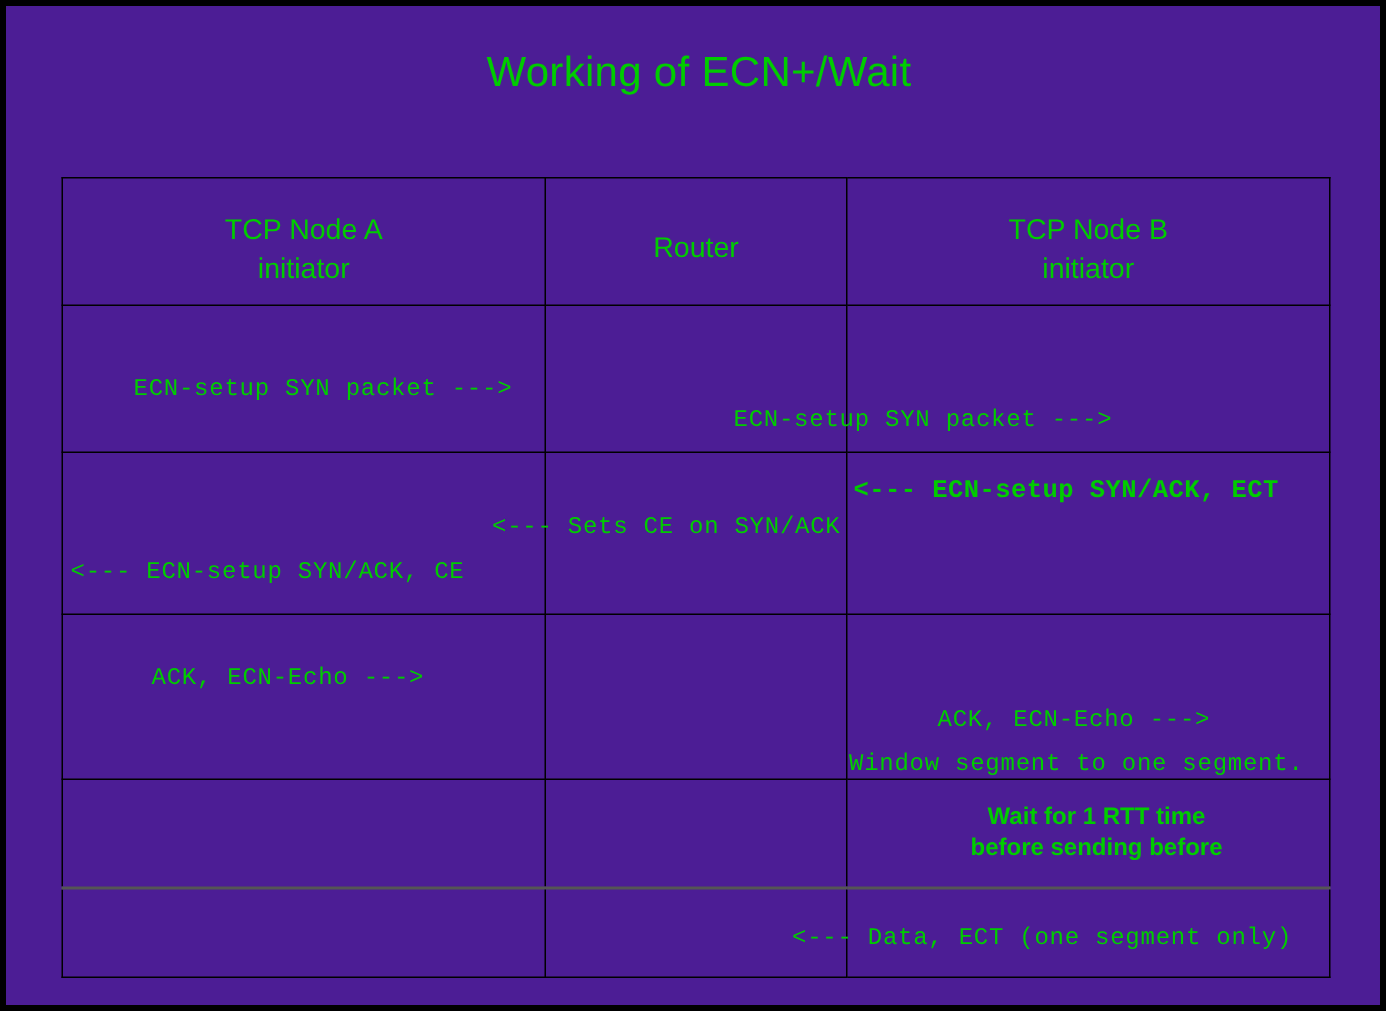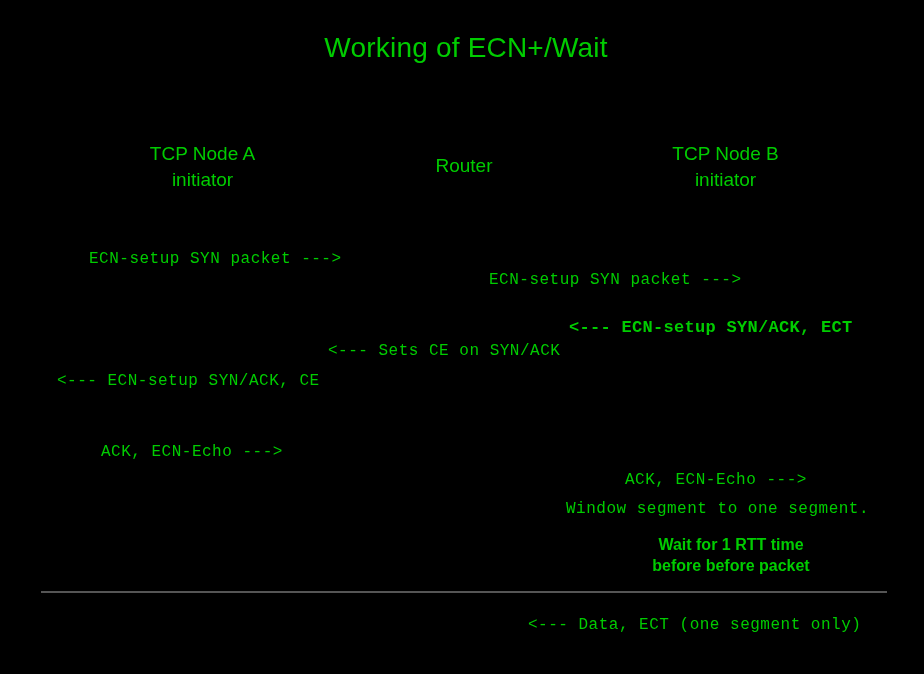--- a/index.html
+++ b/index.html
@@ -10,21 +10,21 @@
   }
   body {
     font-family: "Liberation Sans", sans-serif;
   }
 
   .slide {
     position: relative;
     width: 924px;
     height: 674px;
     box-sizing: border-box;
-    background: #000000;
+    background: #4c1d95;
     border: 4px solid #000000;
     overflow: hidden;
   }
 
   .slide-title {
     position: absolute;
     left: 0;
     top: 28px;
     width: 924px;
     text-align: center;
@@ -184,33 +184,33 @@
   </table>
 
   <div class="overlay">
 
     <div class="mono" style="left:48px; top:132px;">ECN-setup SYN packet ---&gt;</div>
 
     <div class="mono" style="left:448px; top:153px;">ECN-setup SYN packet ---&gt;</div>
 
     <div class="mono" style="left:287px; top:224px;">&lt;--- Sets CE on SYN/ACK</div>
 
-    <div class="mono" style="left:16px; top:254px;">&lt;--- ECN-setup SYN/ACK, CE</div>
+    <div class="mono" style="left:6px; top:254px;">&lt;--- ECN-setup SYN/ACK, CE</div>
 
     <div class="mono big" style="left:528px; top:200px;">&lt;--- ECN-setup SYN/ACK, ECT</div>
 
 
     <div class="mono" style="left:60px; top:325px;">ACK, ECN-Echo ---&gt;</div>
 
     <div class="mono" style="left:584px; top:353px;">ACK, ECN-Echo ---&gt;</div>
 
     <div class="mono" style="left:525px; top:382px;">Window segment to one segment.</div>
 
     <div class="sans-bold" style="left:525px; top:416px; width:330px;">
       <span>Wait for 1 RTT time</span><br>
-      <span>before before packet</span>
+      <span>before sending before</span>
     </div>
 
     <div class="mono" style="left:487px; top:498px;">&lt;--- Data, ECT (one segment only)</div>
 
   </div>
 
 </div>
 
 </body></html>

